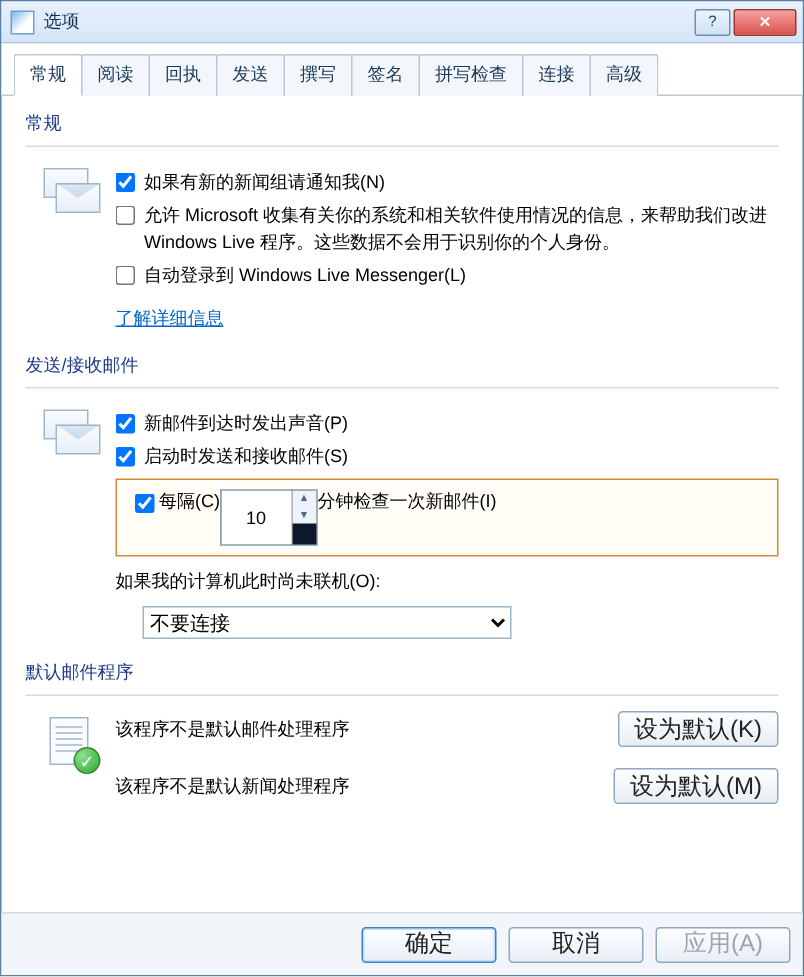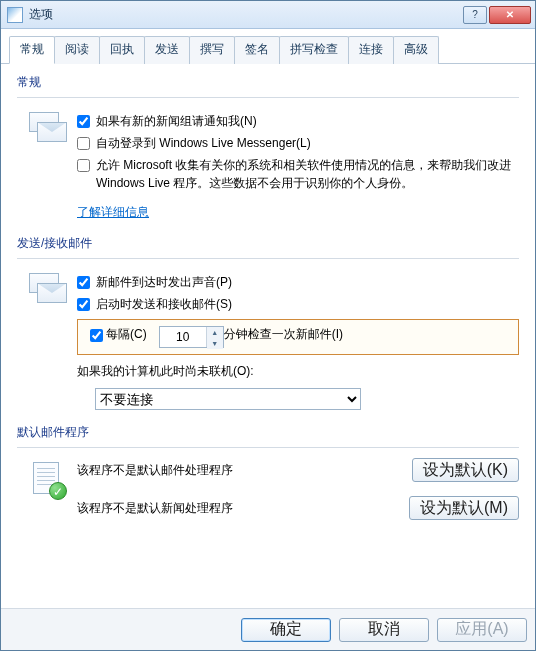--- a/index.html
+++ b/index.html
@@ -109,34 +109,34 @@
   .link { color:#0066cc; text-decoration:underline; cursor:pointer; display:inline-block; margin-top:8px;}
   .interval-box {
     border:1px solid #d08a3a;
     background:#fffdf6;
     padding:6px 8px;
     margin:6px 0 8px 0;
     display:flex; align-items:flex-start; gap:0;
   }
   .spin {
     display:inline-flex; align-items:stretch;
-    border:1px solid #9eb4c9; height:22px; background:#0f172a;margin-left:12px;
+    border:1px solid #9eb4c9; height:38px; background:#0f172a;
   }
   .spin input {
     width:46px; border:none; text-align:center; font-size:12px; padding:0 4px;
     outline:none;
   }
   .spin .btns { display:flex; flex-direction:column; border-left:1px solid #c8d4e0;}
   .spin .btns div {
     width:16px; height:11px; font-size:7px; line-height:11px; text-align:center;
     background:#eef3f9; color:#4a6a88; cursor:pointer;
   }
   .indent { margin-left:18px; margin-top:4px;}
   select.offline {
-    width:266px; height:22px; border:1px solid #9eb4c9; background:#fff;
+    width:246px; height:22px; border:1px solid #9eb4c9; background:#fff;
     margin-top:4px;
   }
   .defaults .drow { display:flex; align-items:center; margin:0 0 14px 0; }
   .defaults .drow .txt { flex:1; }
   .btn {
     min-width:90px; height:24px;
     border:1px solid #8fa8c0;
     background:linear-gradient(#fdfefe,#e7eef6);
     border-radius:3px;
     padding:0 10px;
@@ -213,26 +213,26 @@
               <span class="env-front"></span>
               <span class="env-flap"></span>
           </span>
         </div>
         <div class="fields">
           <div class="cb-row">
             <input type="checkbox" id="cb1" checked="" style="">
             <label for="cb1">如果有新的新闻组请通知我(N)</label>
           </div>
           <div class="cb-row">
+            <input type="checkbox" id="cb3" style="">
+            <label for="cb3">允许 Microsoft 收集有关你的系统和相关软件使用情况的信息，来帮助我们改进 Windows Live 程序。这些数据不会用于识别你的个人身份。</label>
+          </div>
+          <div class="cb-row">
             <input type="checkbox" id="cb2" style="">
             <label for="cb2">自动登录到 Windows Live Messenger(L)</label>
-          </div>
-          <div class="cb-row">
-            <input type="checkbox" id="cb3" style="">
-            <label for="cb3">允许 Microsoft 收集有关你的系统和相关软件使用情况的信息，来帮助我们改进 Windows Live 程序。这些数据不会用于识别你的个人身份。</label>
           </div>
           <span class="link">了解详细信息</span>
         </div>
       </div>
     </div>
 
     <div class="section">
       <div class="section-header">发送/接收邮件</div>
       <hr class="section-rule">
       <div class="row">

